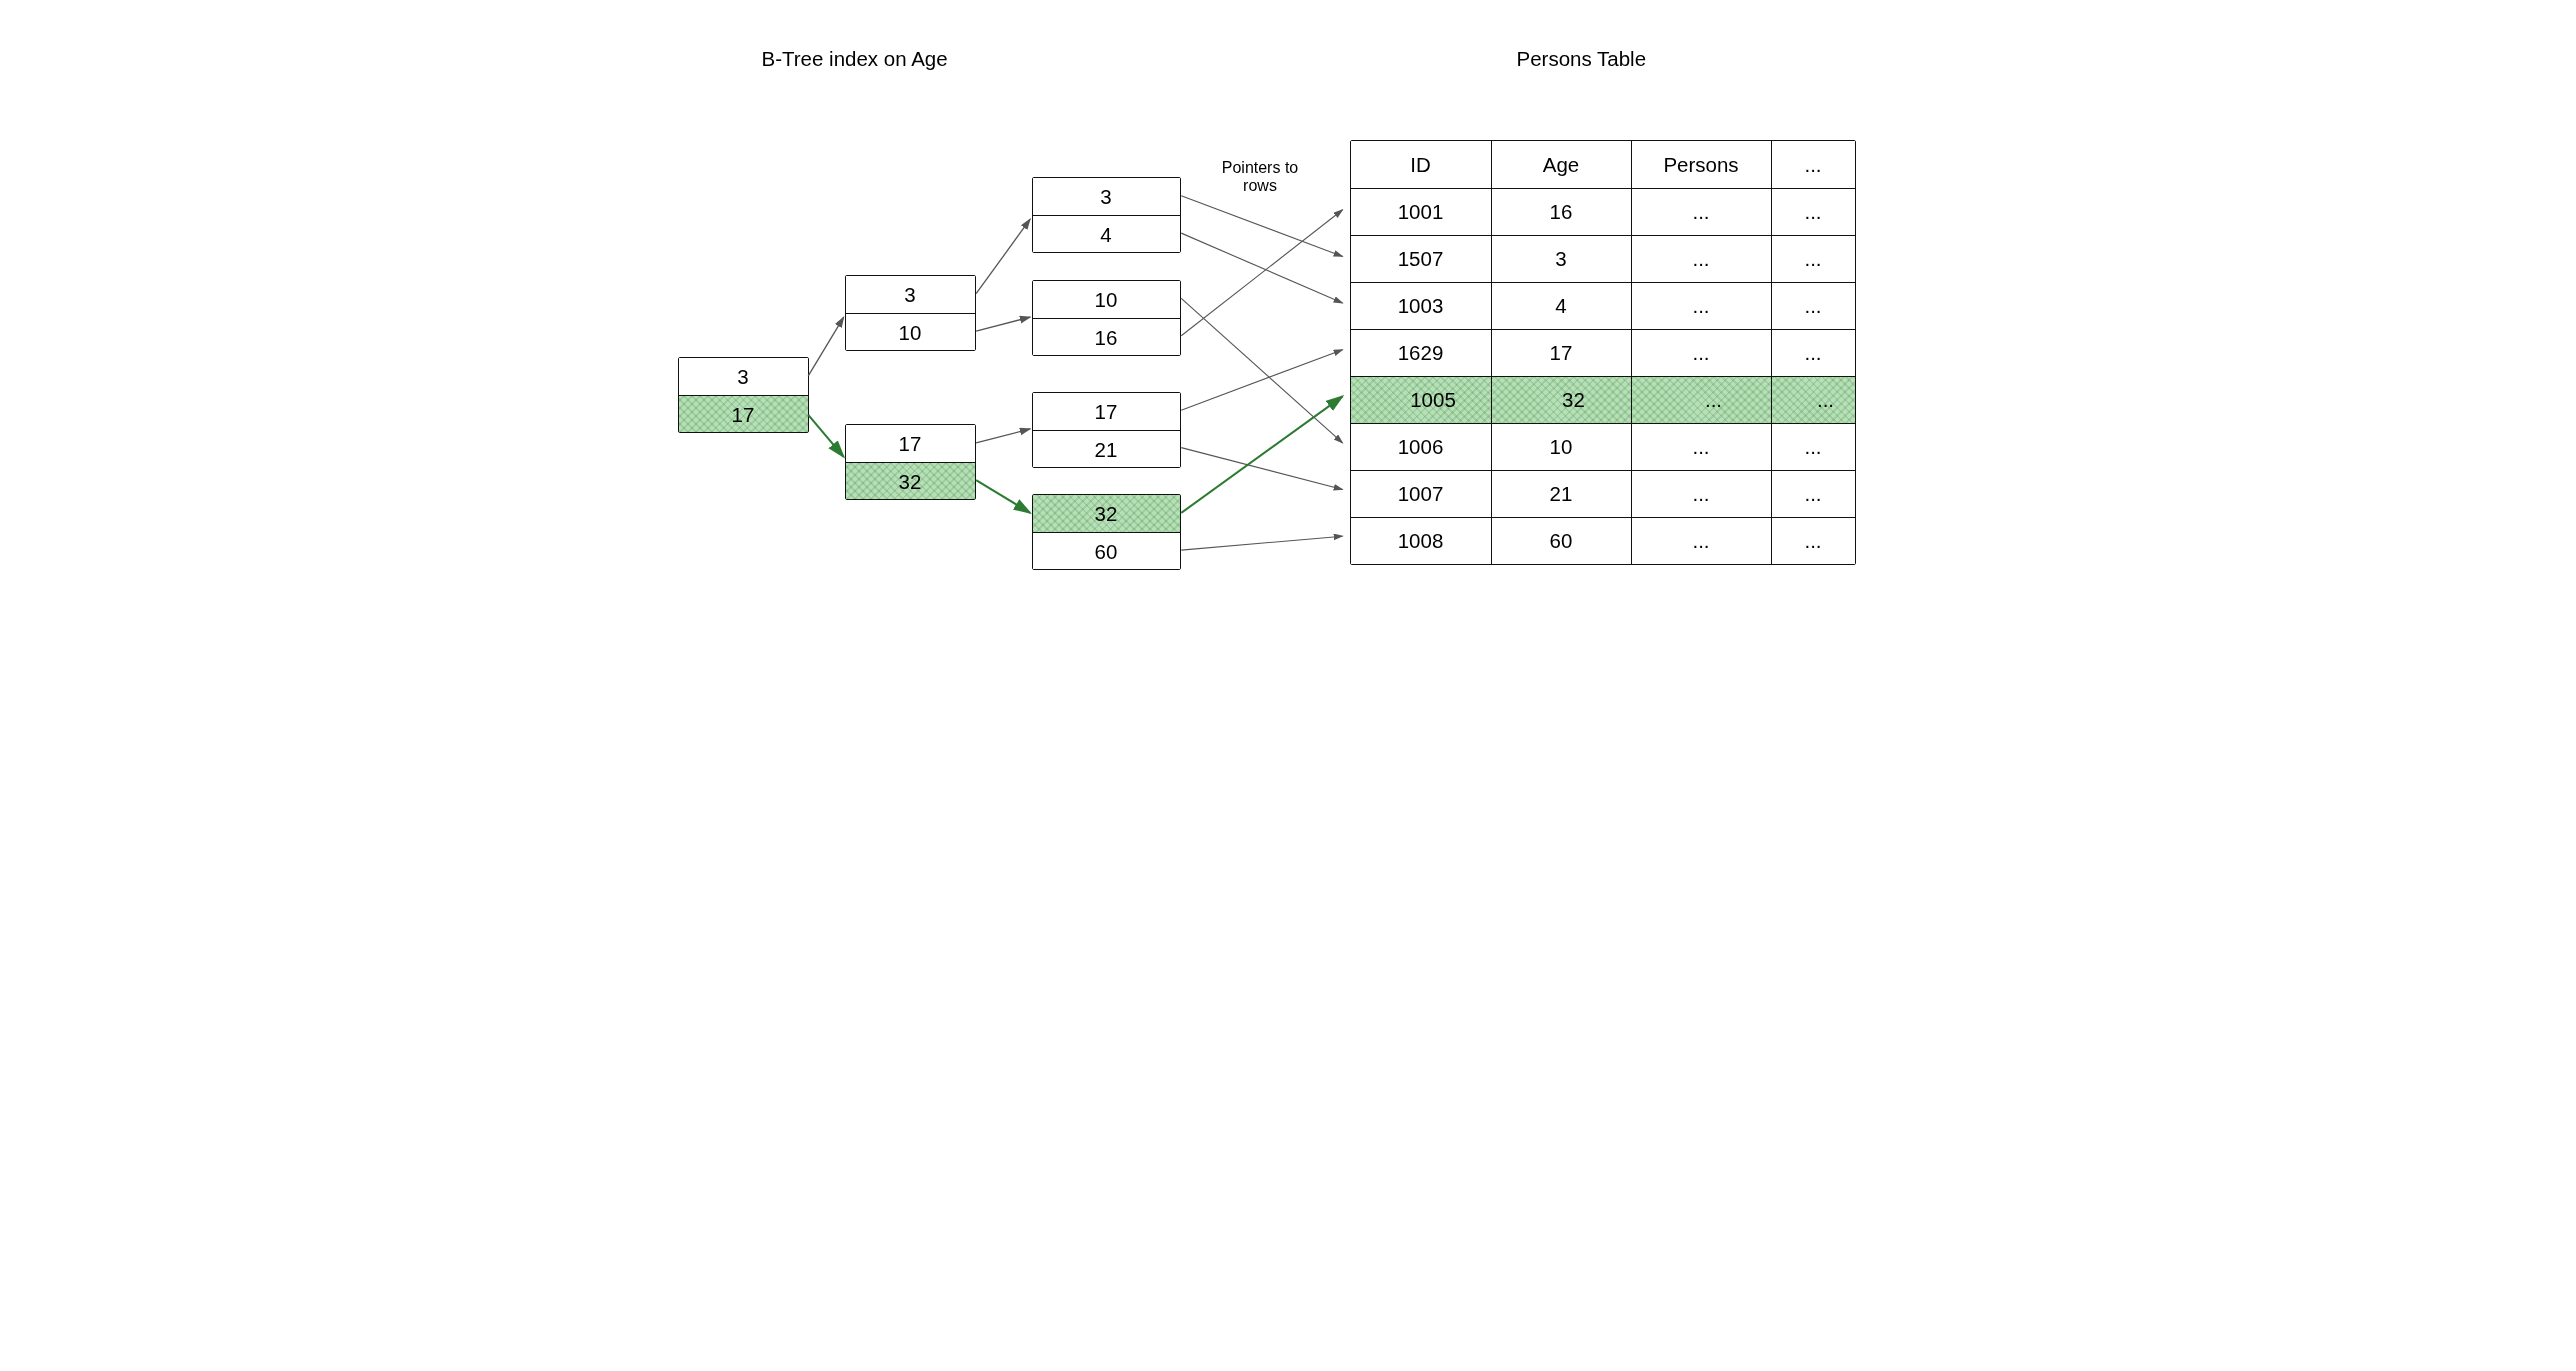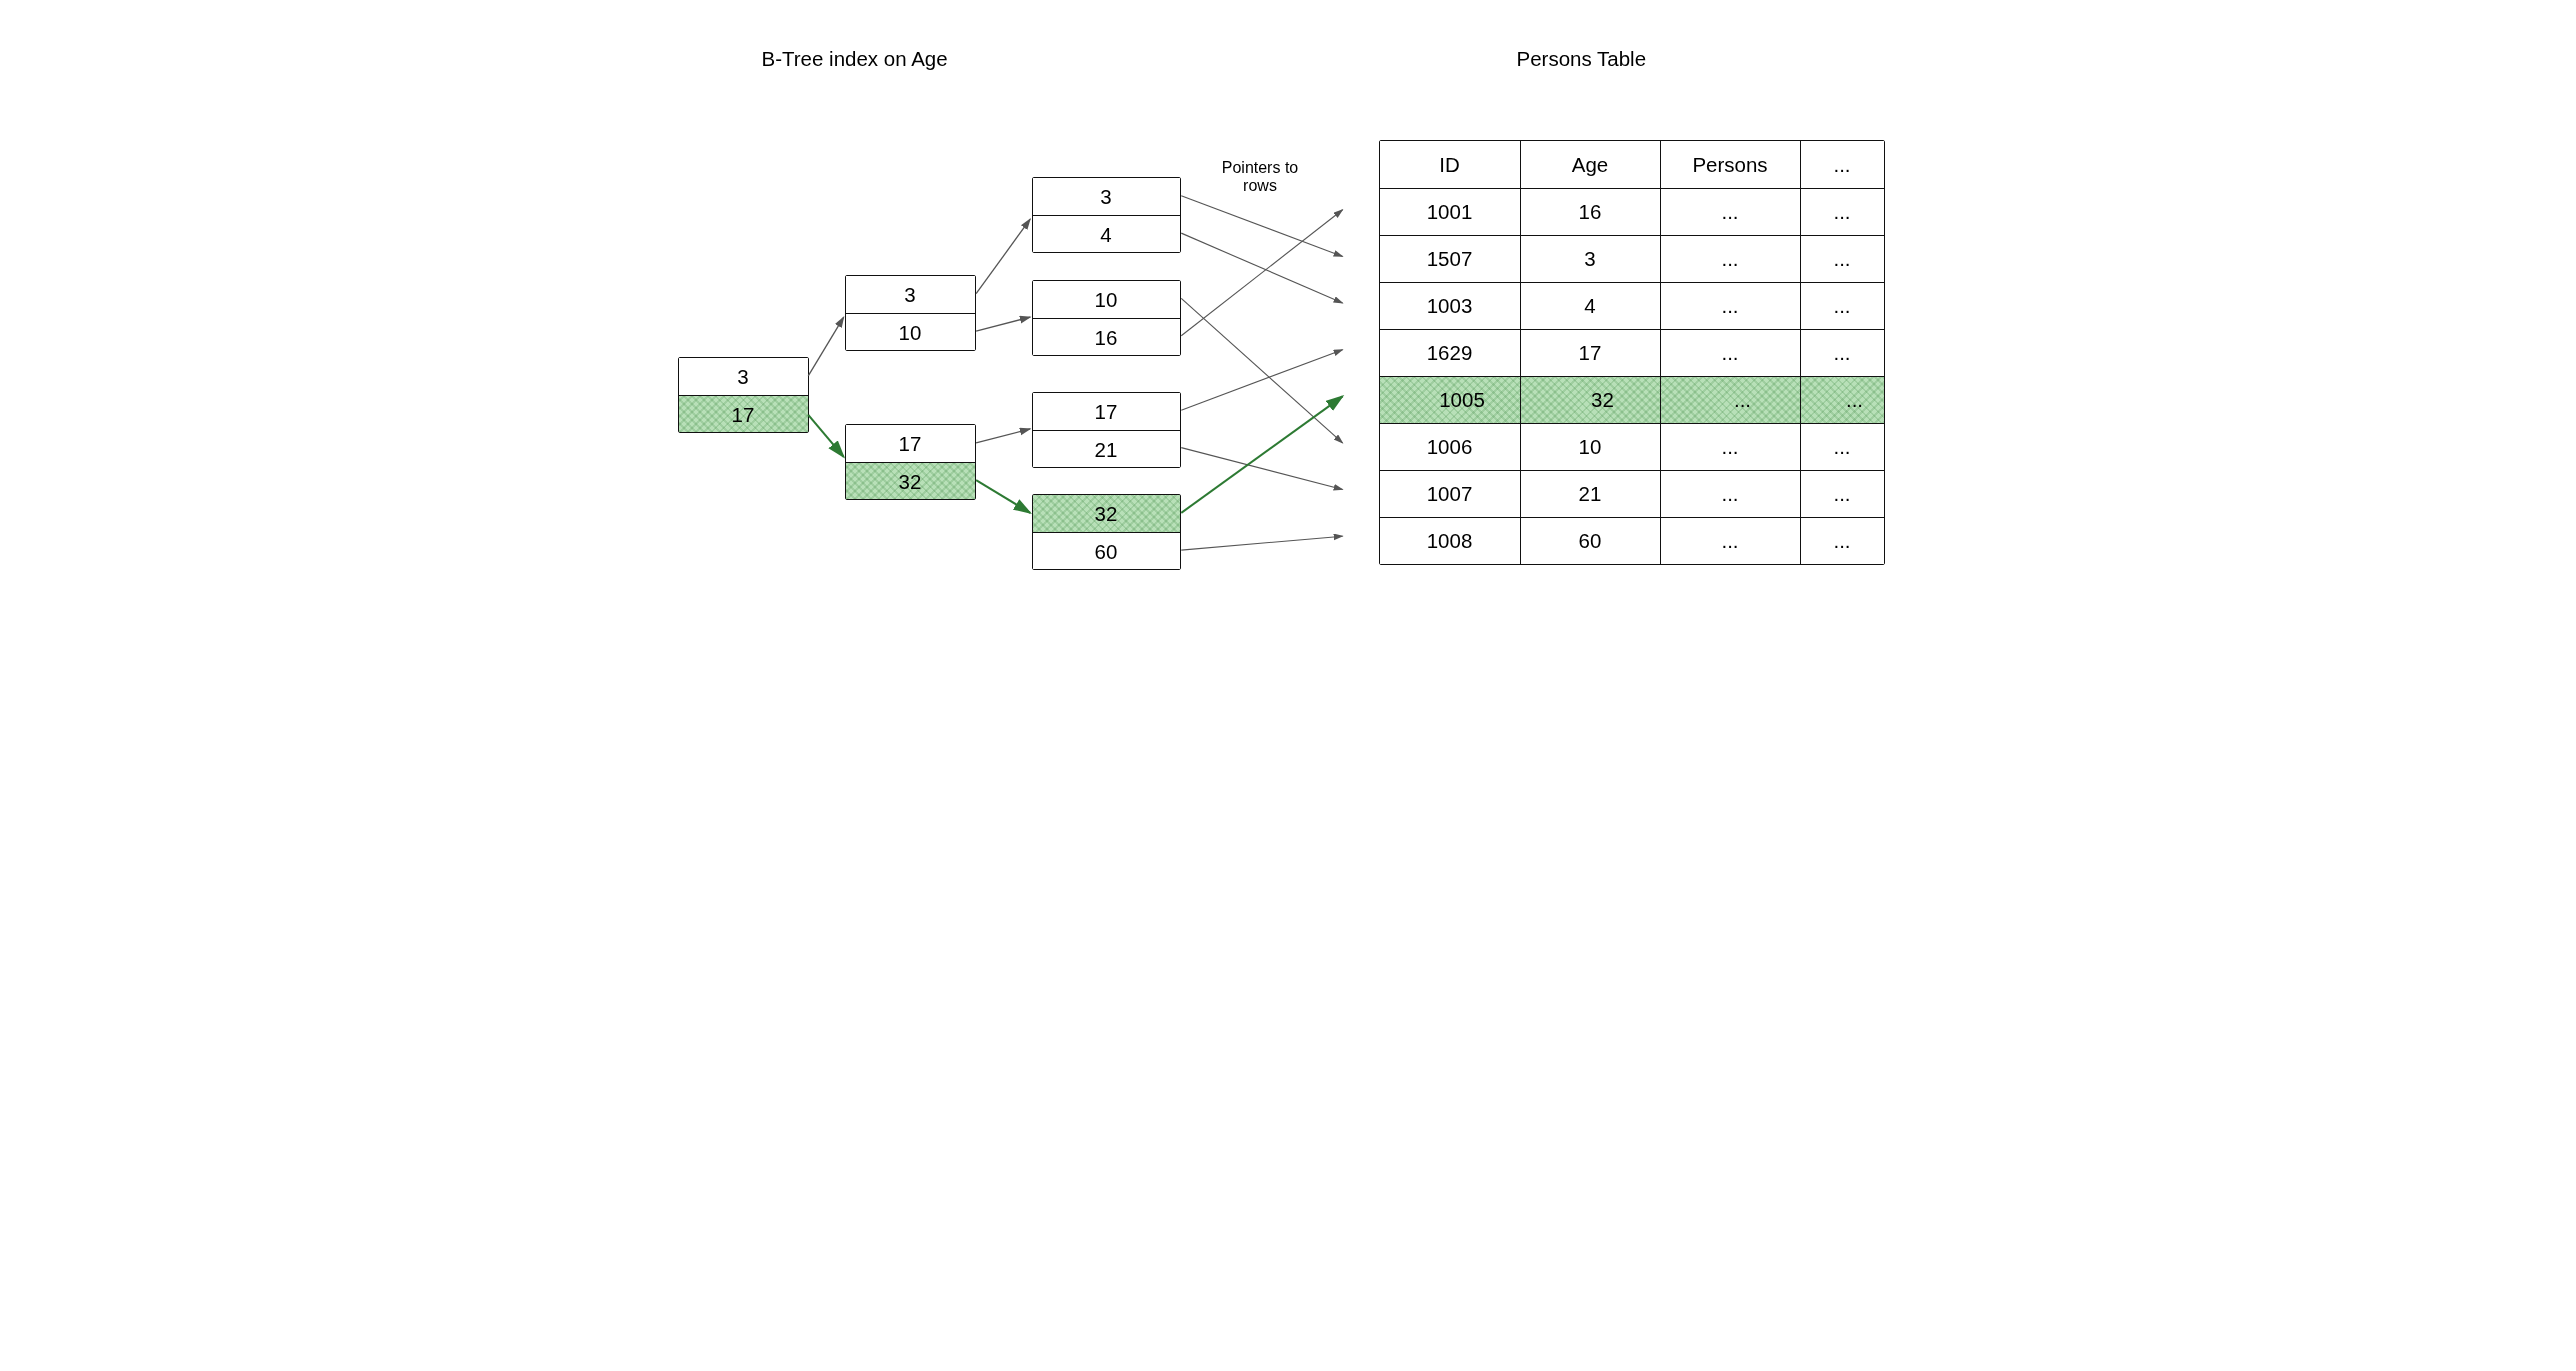--- a/index.html
+++ b/index.html
@@ -131,21 +131,21 @@
   <div class="node node-wide" style="left:443px; top:392px;">
     <div class="cell">17</div>
     <div class="cell">21</div>
   </div>
 
   <div class="node node-wide" style="left:443px; top:494px;">
     <div class="cell hl">32</div>
     <div class="cell">60</div>
   </div>
 
-  <div class="table" style="left:790px; top:140px;">
+  <div class="table" style="left:761px; top:140px;">
     <div class="row">
       <div class="tcell c0">ID</div>
       <div class="tcell c1">Age</div>
       <div class="tcell c2">Persons</div>
       <div class="tcell c3">...</div>
     </div>
     <div class="row">
       <div class="tcell c0">1001</div>
       <div class="tcell c1">16</div>
       <div class="tcell c2">...</div>

